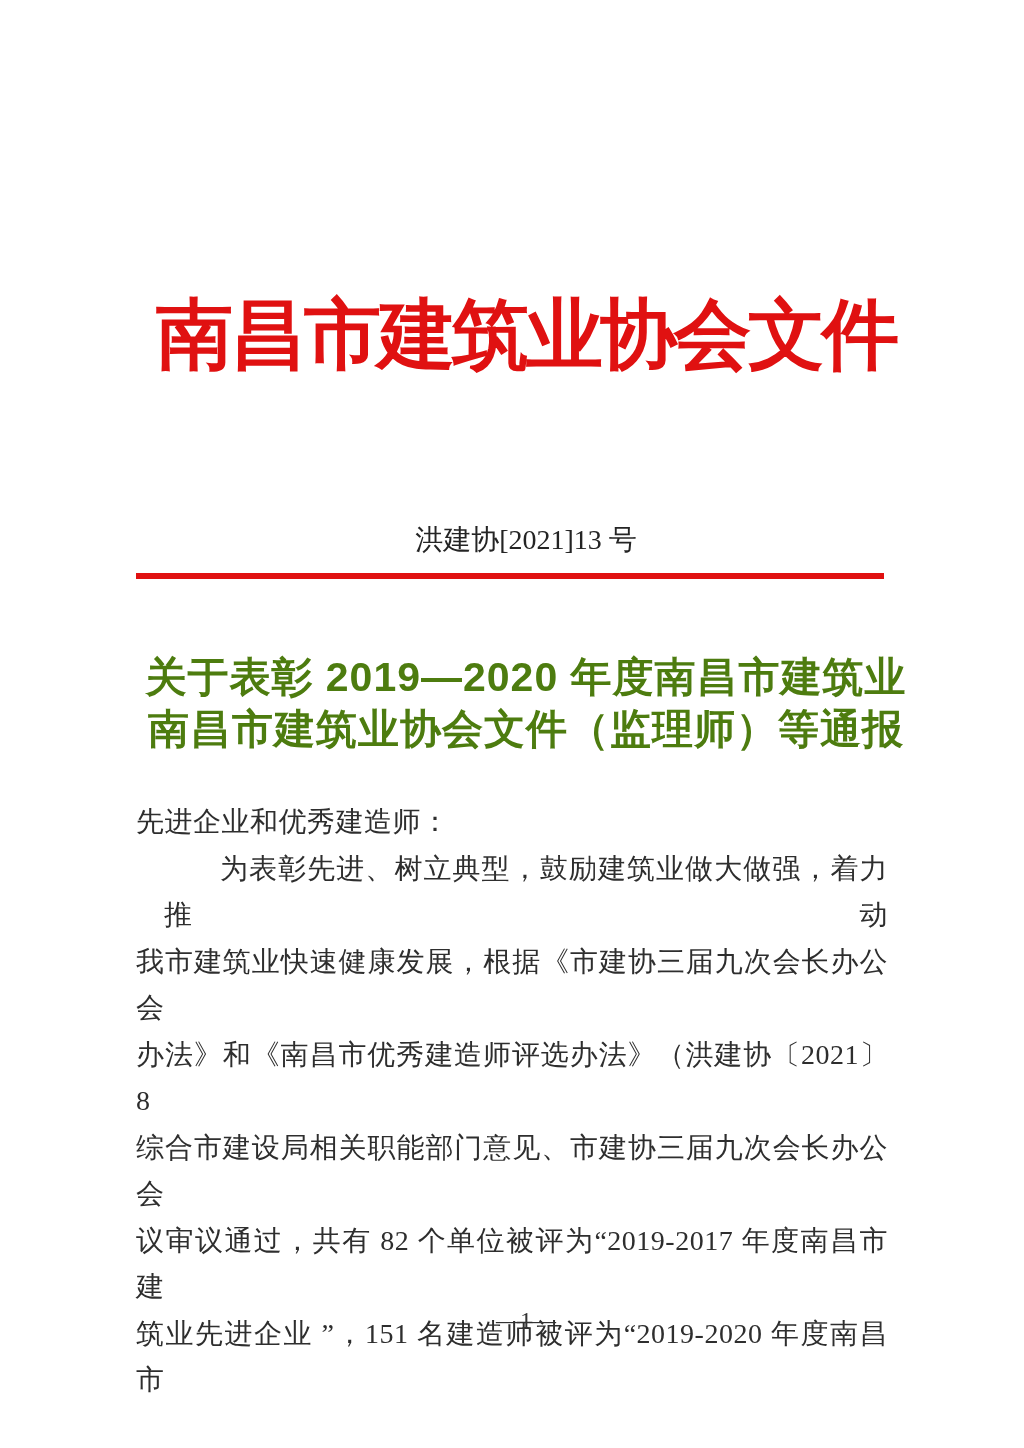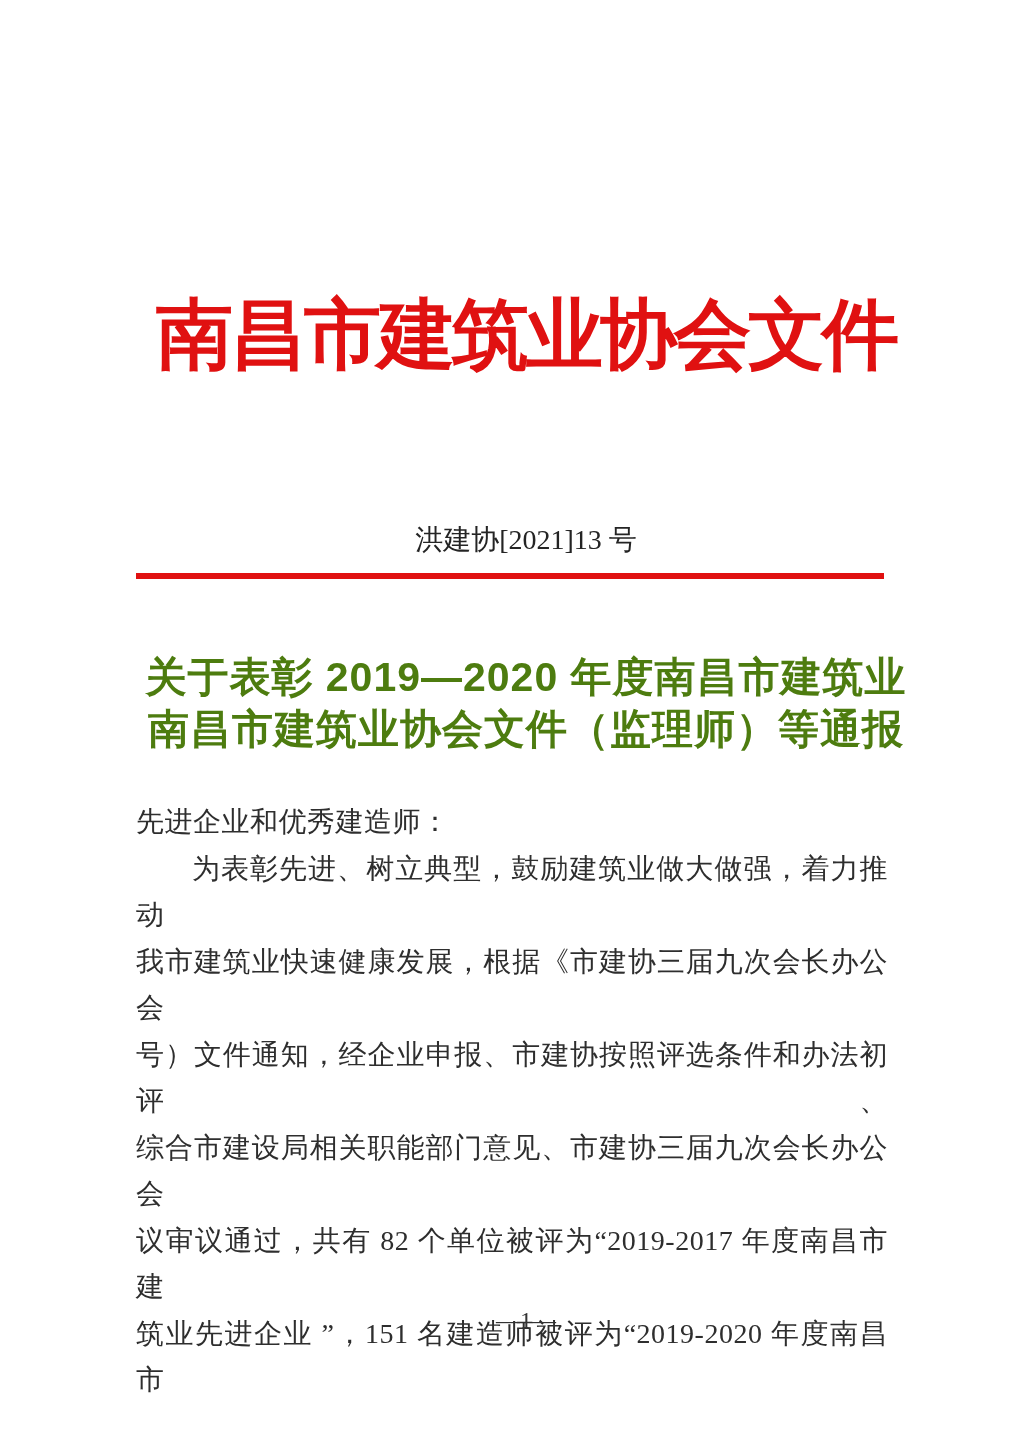--- a/index.html
+++ b/index.html
@@ -81,20 +81,21 @@
     display: block;
     white-space: normal;
   }
   .bline.just {
     text-align: justify;
     text-align-last: justify;
     text-justify: inter-character;
   }
   .bline.indent {
     text-indent: 2em;
+    margin-left: 28px;
   }
   .bline.left {
     text-align: left;
     text-align-last: left;
   }
   
   .page-number {
     position: absolute;
     top: 1306px;
     left: 0;
@@ -118,21 +119,21 @@
 
   <div class="doc-title">
     <div>关于表彰 2019—2020 年度南昌市建筑业</div>
     <div>南昌市建筑业协会文件（监理师）等通报</div>
   </div>
 
   <div class="body-text">
     <div class="bline left">先进企业和优秀建造师：</div>
     <div class="bline just indent">为表彰先进、树立典型，鼓励建筑业做大做强，着力推动</div>
     <div class="bline just">我市建筑业快速健康发展，根据《市建协三届九次会长办公会</div>
-    <div class="bline just">号）文件通知，经企业申报、市建协按照评选条件和办法初评、</div>
+    <div class="bline just">办法》和《南昌市优秀建造师评选办法》（洪建协〔2021〕8</div>
     <div class="bline just">综合市建设局相关职能部门意见、市建协三届九次会长办公会</div>
     <div class="bline just">议审议通过，共有 82 个单位被评为“2019-2017 年度南昌市建</div>
     <div class="bline just">筑业先进企业 ”，151 名建造师被评为“2019-2020 年度南昌市</div>
 
   </div>
 
   <div class="page-number">—1—</div>
 
 </div>
 

